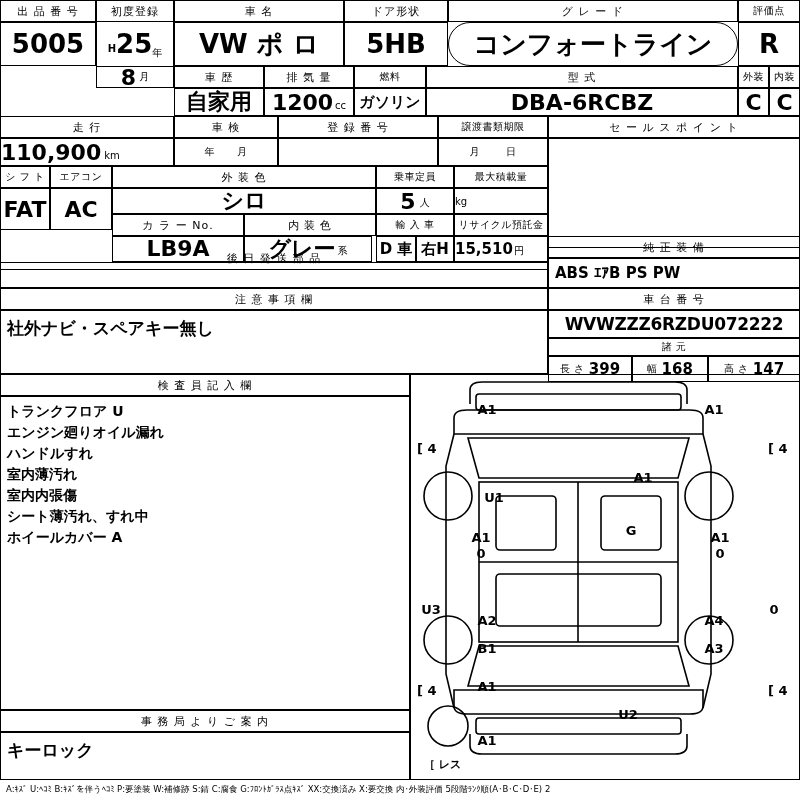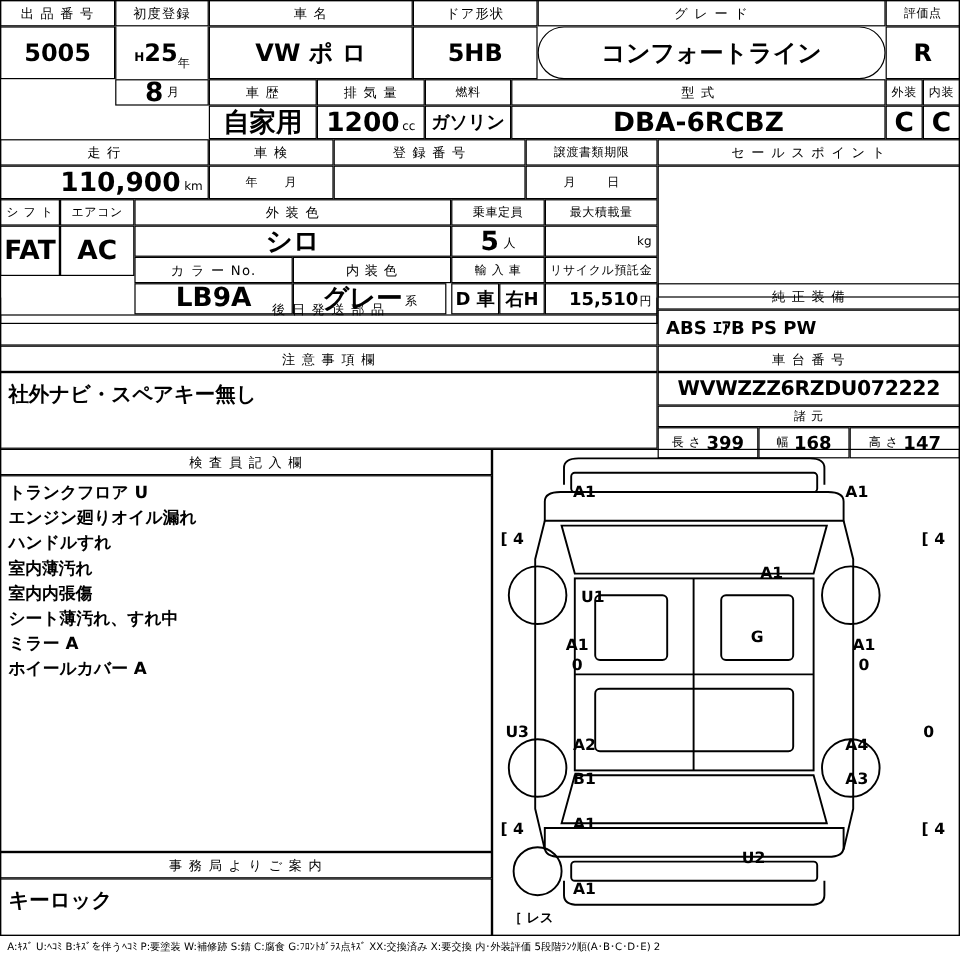--- a/index.html
+++ b/index.html
@@ -10,24 +10,24 @@
     color:#000;
     -webkit-font-smoothing:none;
   }
   .sheet{position:relative;width:800px;height:800px;box-sizing:border-box;}
   .b{position:absolute;box-sizing:border-box;border:1px solid #000;}
   .cell{position:absolute;box-sizing:border-box;border:1px solid #000;display:flex;align-items:center;justify-content:center;overflow:hidden;}
   .nb{border:none;}
   .lbl{font-size:11px;letter-spacing:1px;}
   .lbl-s{font-size:10px;letter-spacing:0.5px;}
   .val-l{font-size:22px;font-weight:bold;}
-  .val-xl{font-size:20px;font-weight:bold;}
+  .val-xl{font-size:26px;font-weight:bold;}
   .val-m{font-size:15px;font-weight:bold;}
   .left{justify-content:flex-start;padding-left:6px;}
-  .right{justify-content:flex-end;padding-right:4px;}
+  .right{justify-content:flex-start;padding-right:4px;}
   .sub{font-size:10px;font-weight:normal;}
   .sup{font-size:10px;font-weight:bold;vertical-align:top;}
   .notelist{font-size:14px;font-weight:bold;line-height:21px;padding:4px 0 0 6px;}
   .notelist div{white-space:nowrap;}
   .footer{font-size:8.5px;letter-spacing:0px;}
   .diagram{position:absolute;}
   svg{display:block;}
   .dg-txt{font-size:13px;font-weight:bold;font-family:"DejaVu Sans","Liberation Sans",sans-serif;}
   .dg-txt-s{font-size:11px;font-weight:bold;font-family:"DejaVu Sans","Liberation Sans",sans-serif;}
 </style>
@@ -273,21 +273,20 @@
       <span class="lbl">検 査 員 記 入 欄</span>
     </div>
   <div class="cell" style="left:0;top:396px;width:410px;height:314px;align-items:flex-start;justify-content:flex-start;">
     <div class="notelist">
       <div>トランクフロア U</div>
       <div>エンジン廻りオイル漏れ</div>
       <div>ハンドルすれ</div>
       <div>室内薄汚れ</div>
       <div>室内内張傷</div>
       <div>シート薄汚れ、すれ中</div>
-      <div>ミラー A</div>
       <div>ホイールカバー A</div>
     </div>
   </div>
 
   <div class="cell" style="left:0;top:710px;width:410px;height:22px;">
       <span class="lbl">事 務 局 よ り ご 案 内</span>
     </div>
   <div class="cell left" style="left:0;top:732px;width:410px;height:48px;align-items:flex-start;padding-top:6px;">
       <span class="val-m" style="font-size:17px;">キーロック</span>
     </div>

